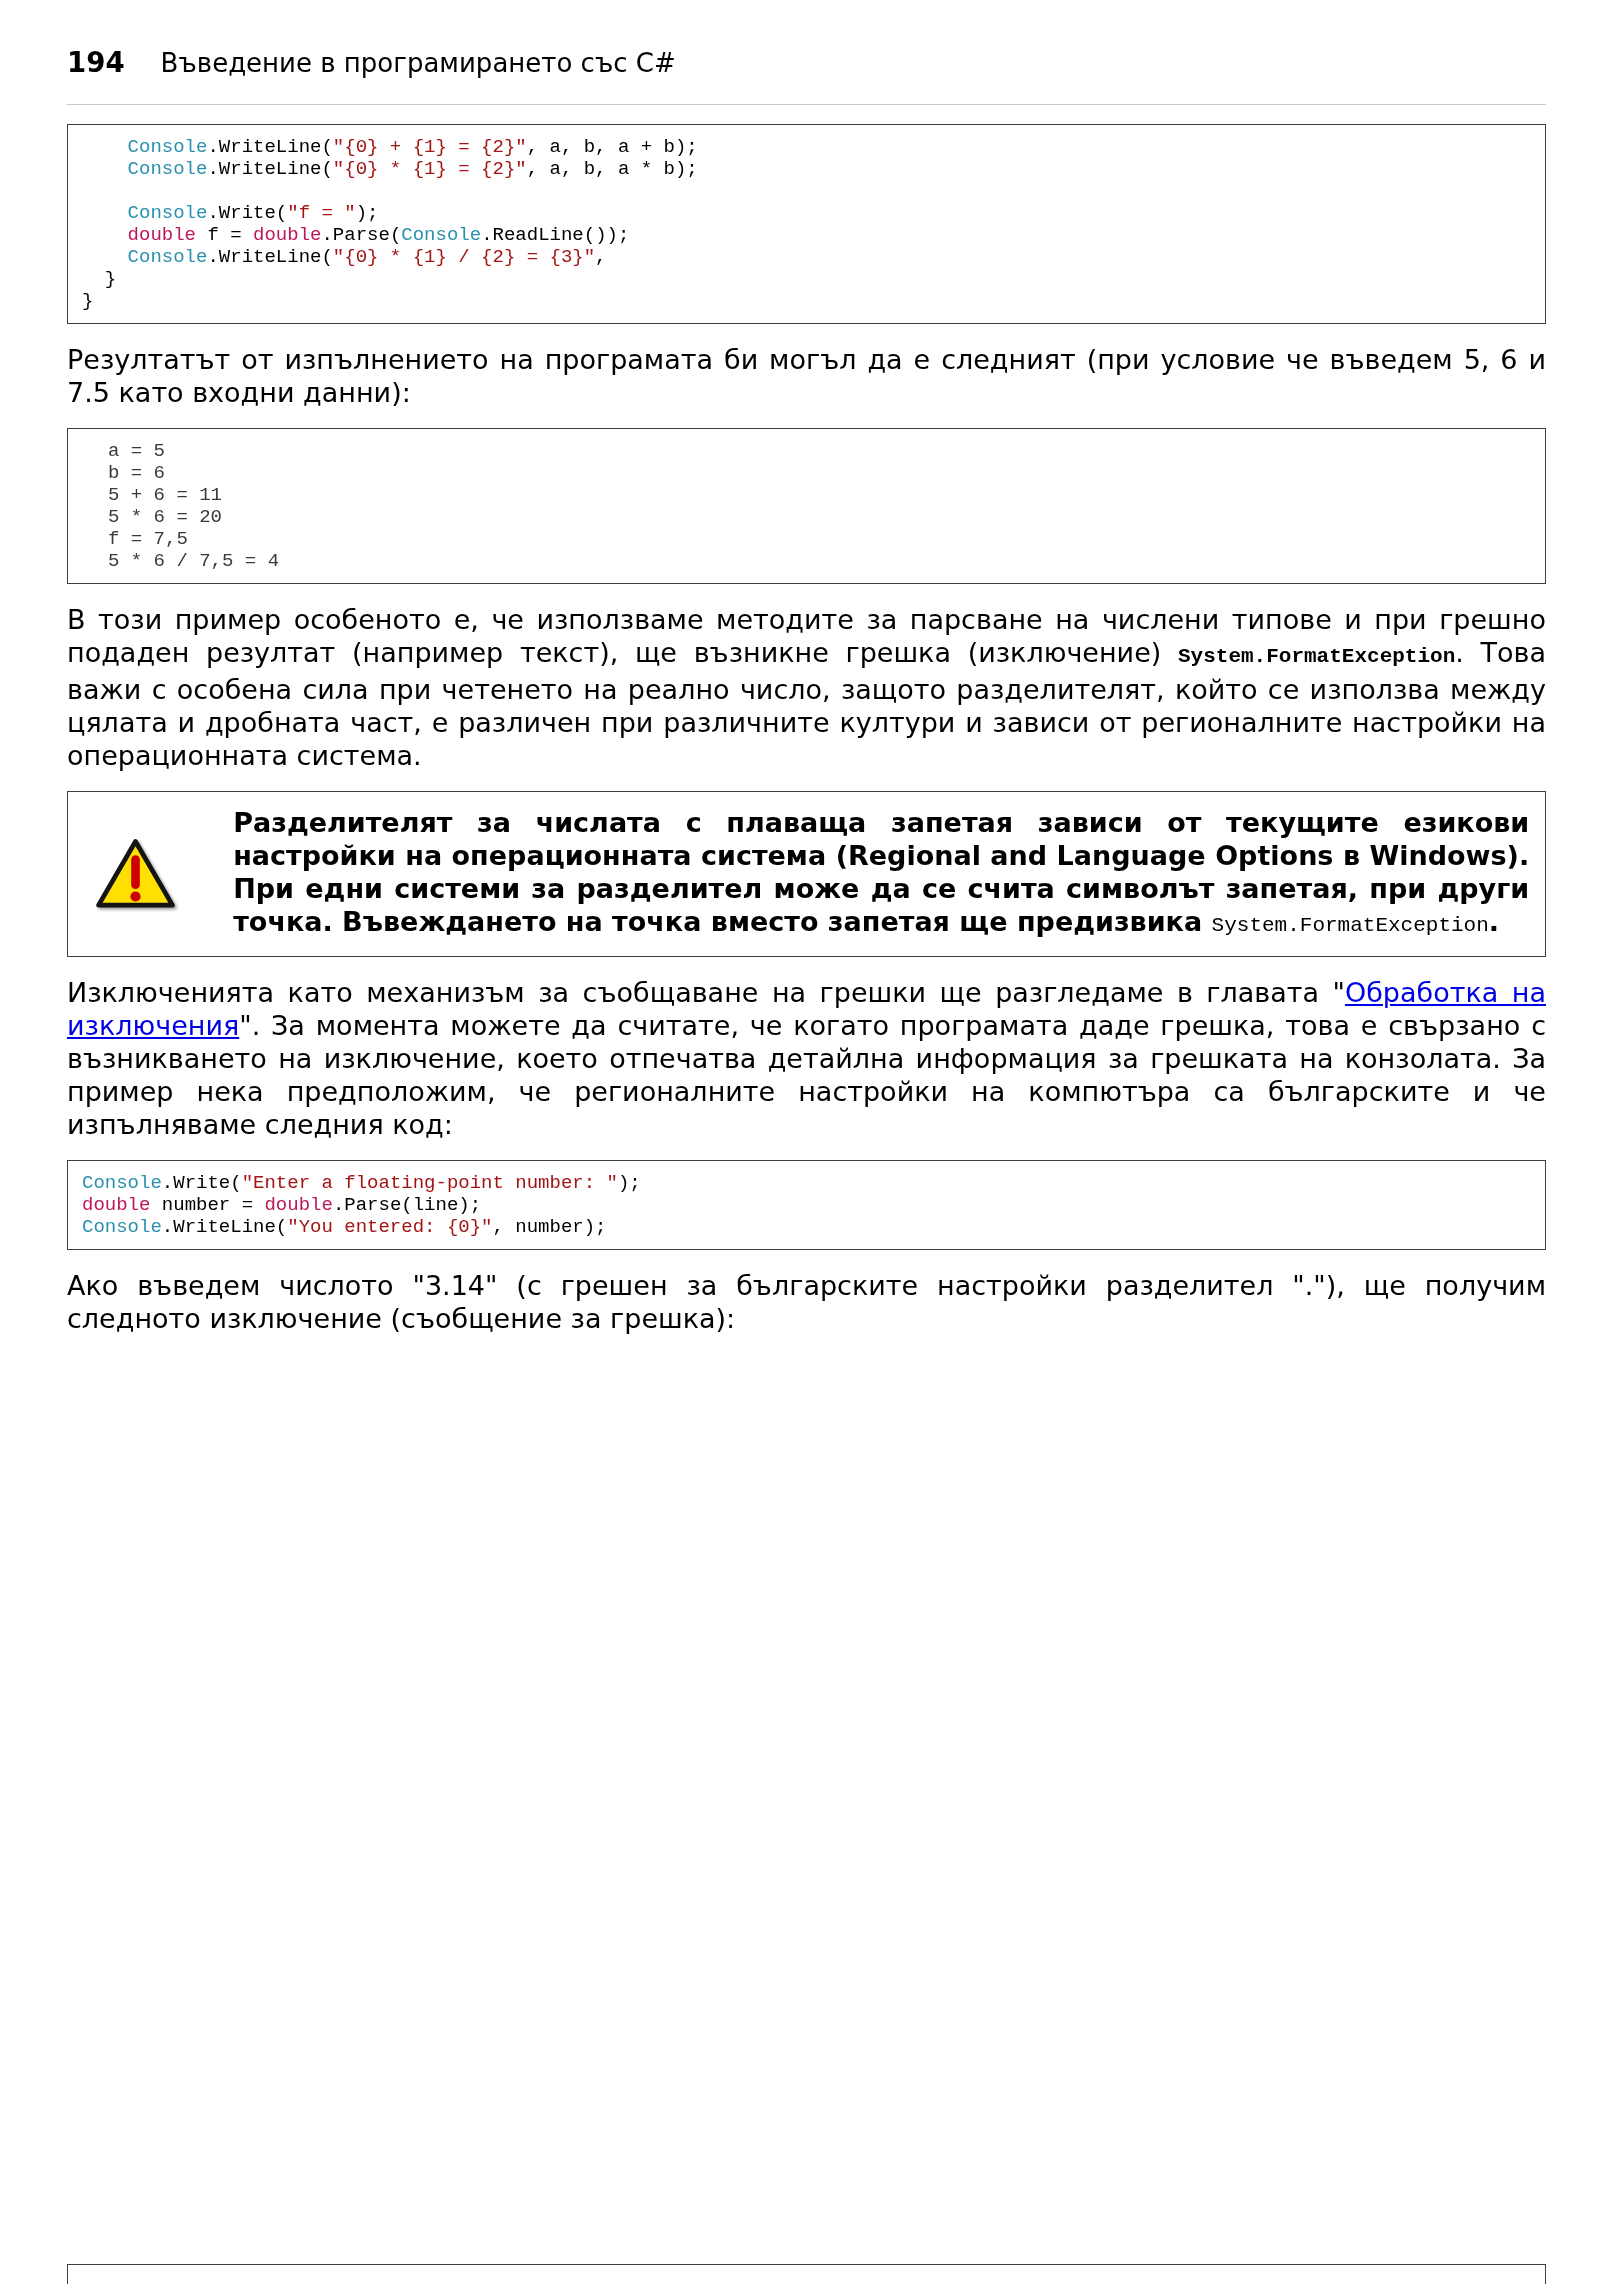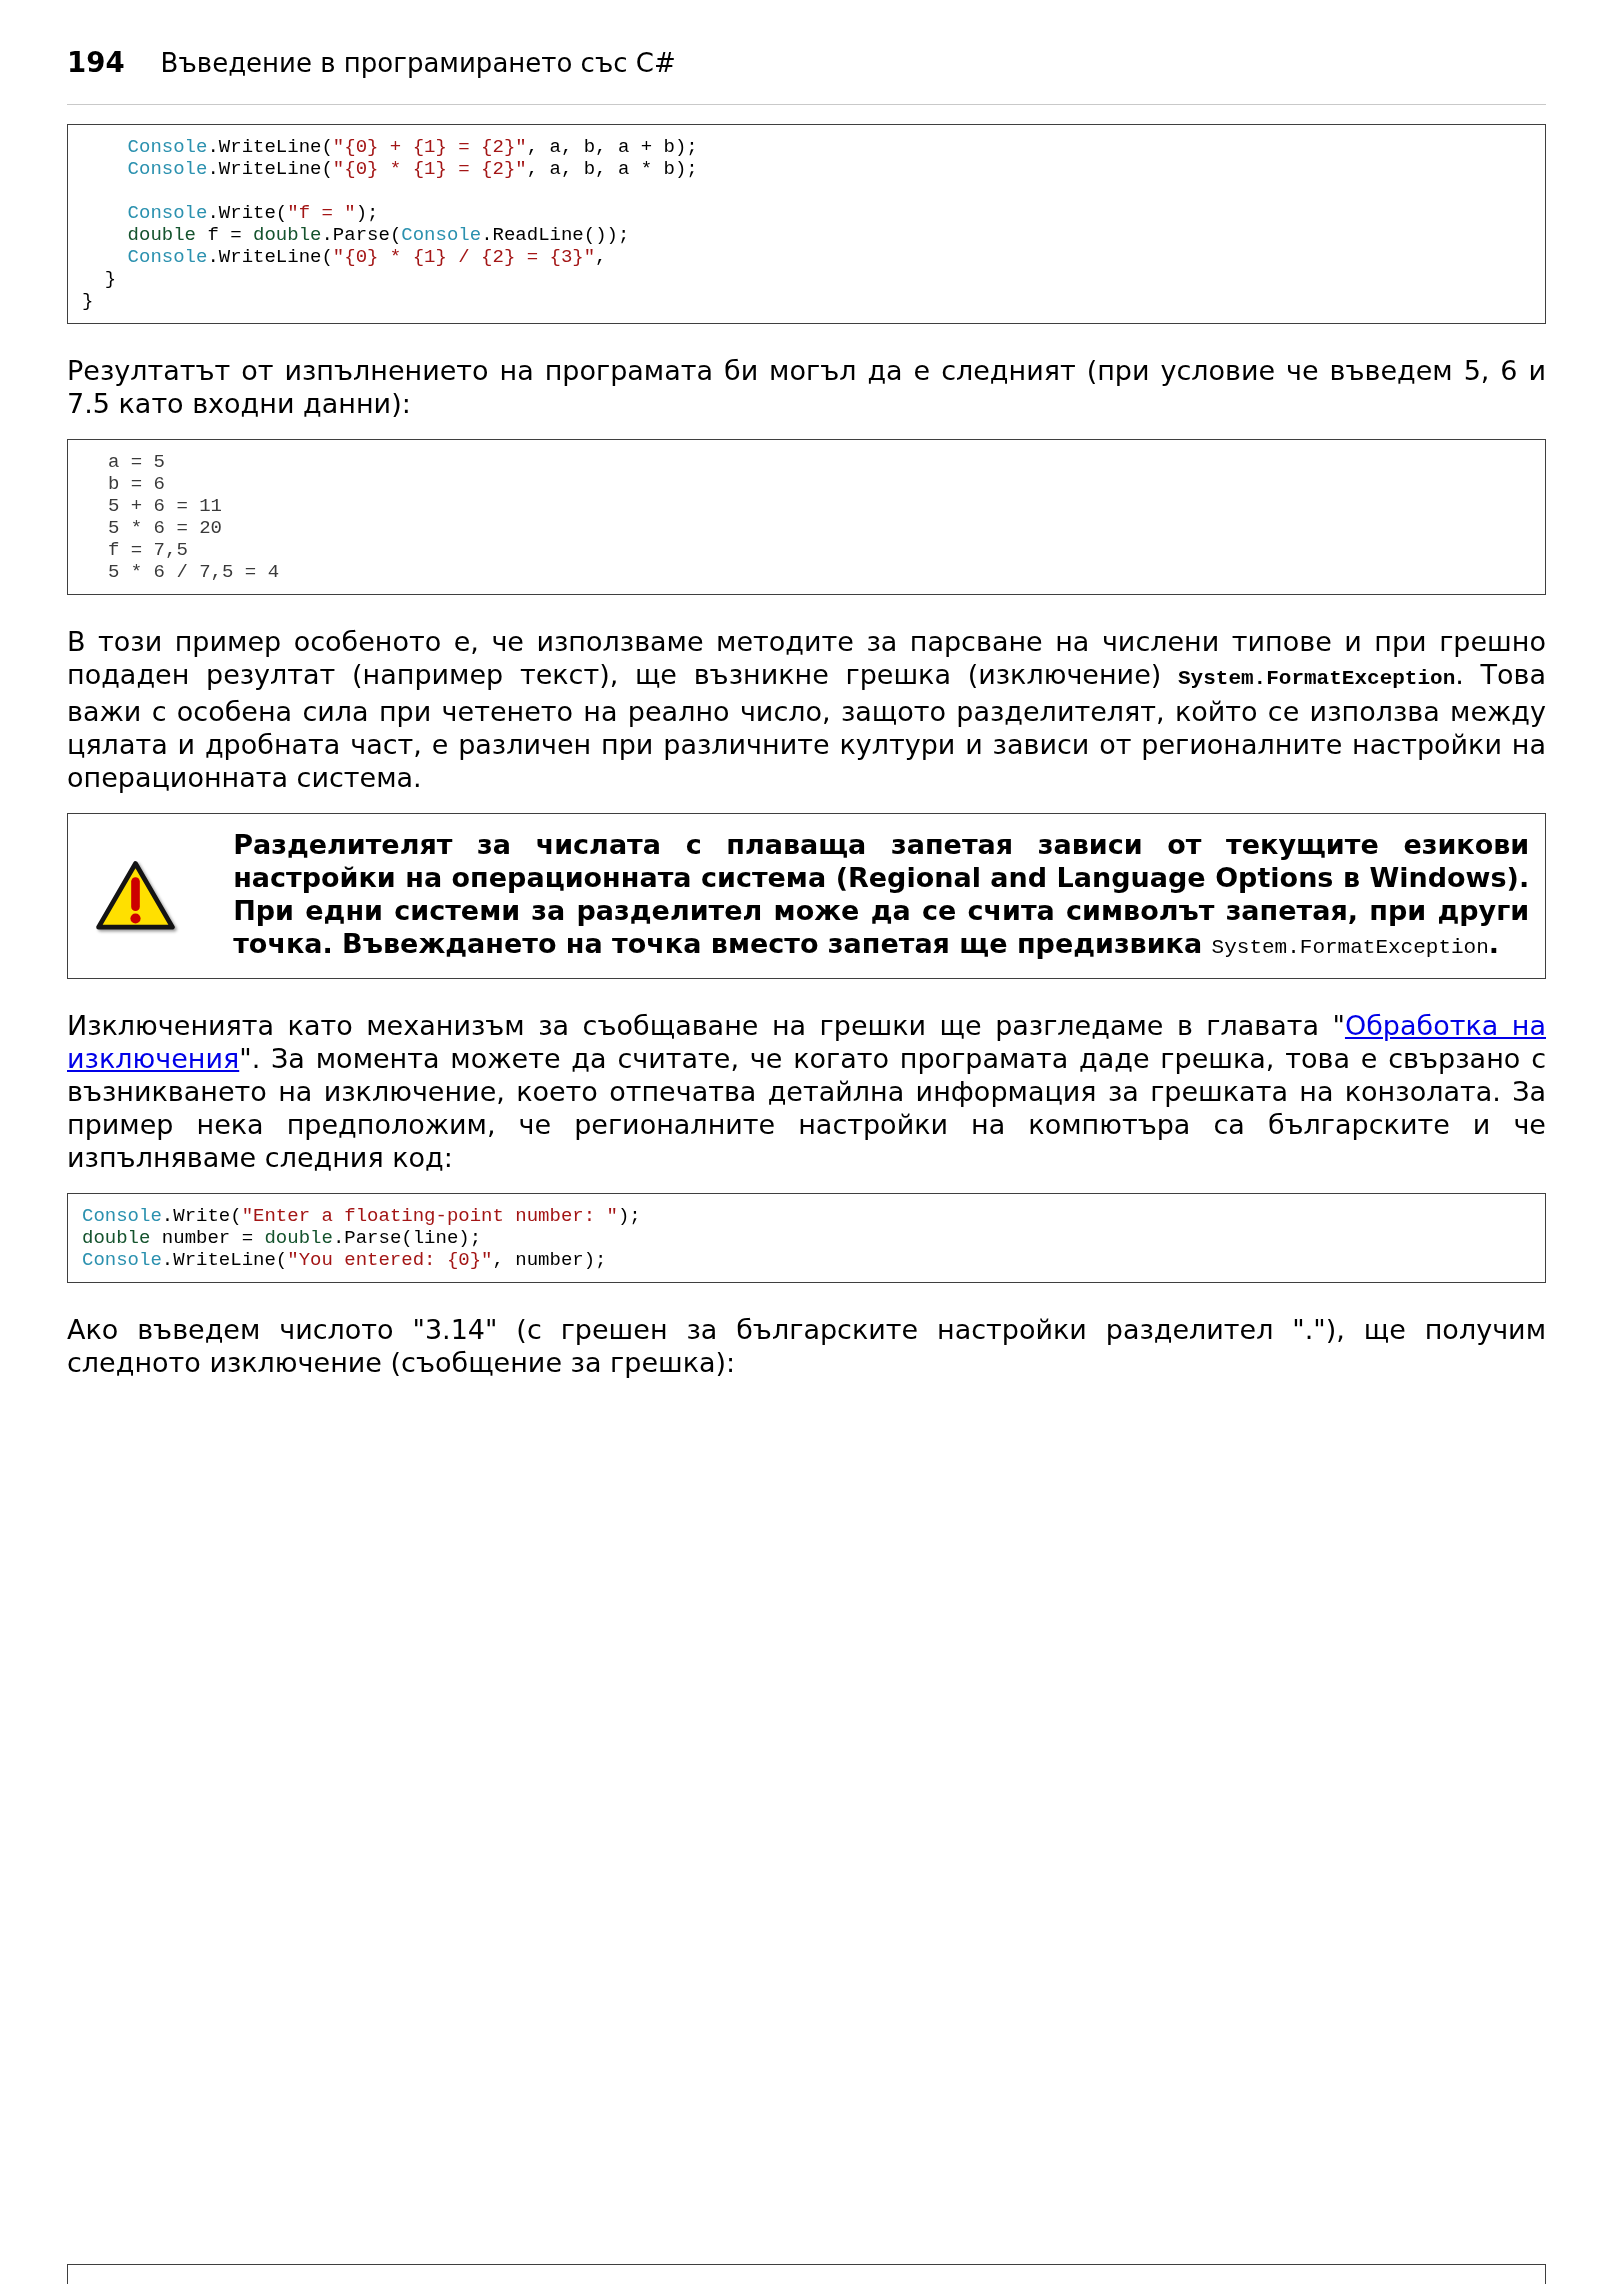--- a/index.html
+++ b/index.html
@@ -25,28 +25,28 @@
   
   .code-box {
     border:1.6px solid #3f3f3f;
     padding:11px 14px;
     margin-top:19px;
     font-family:"Liberation Mono","DejaVu Sans Mono",monospace;
     font-size:19px; line-height:22px;
     color:#000;
   }
   .code-line { white-space:pre; }
-  .tok-k { color:#14532d; }
+  .tok-k { color:#be185d; }
   .tok-t { color:#2b91af;text-align:right; }
   .tok-s { color:#a31515; }
   .output-box { color:#3a3a3a;padding-left:40px; }
 
   
   .paragraph {
-    margin-top:30px;
+    margin-top:19px;
     font-size:27px; line-height:33px;
     text-align:justify;
   }
   .inline-code {
     font-family:"Liberation Mono","DejaVu Sans Mono",monospace;
     font-size:21px; font-weight:bold;
   }
   .link {
     color:#0000e8; text-decoration:underline; cursor:pointer;
   }

